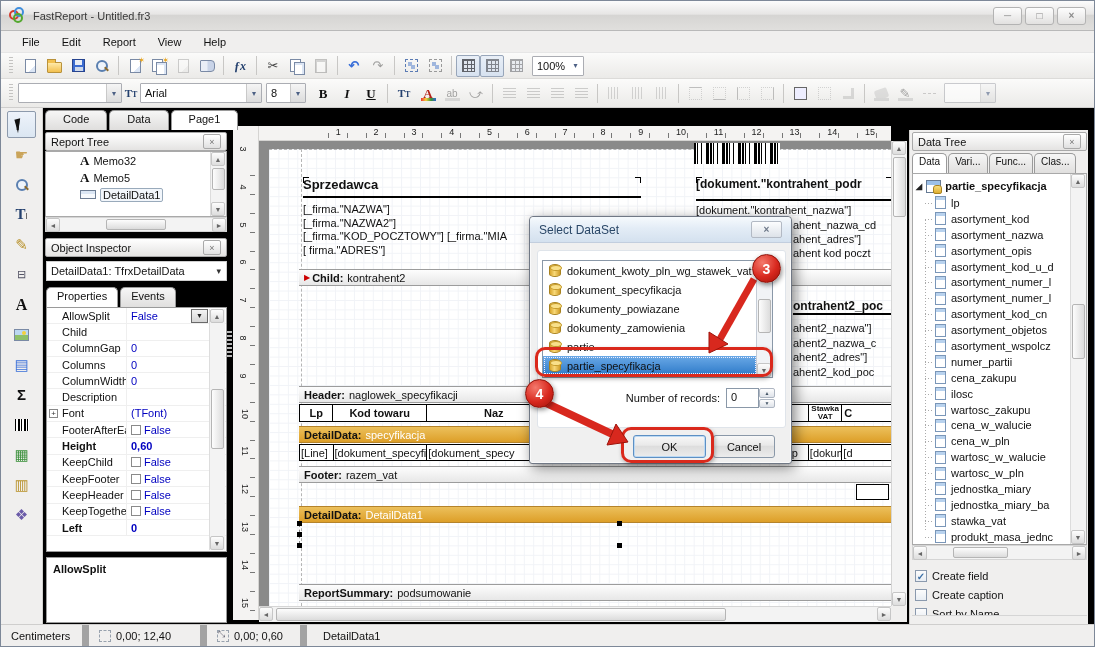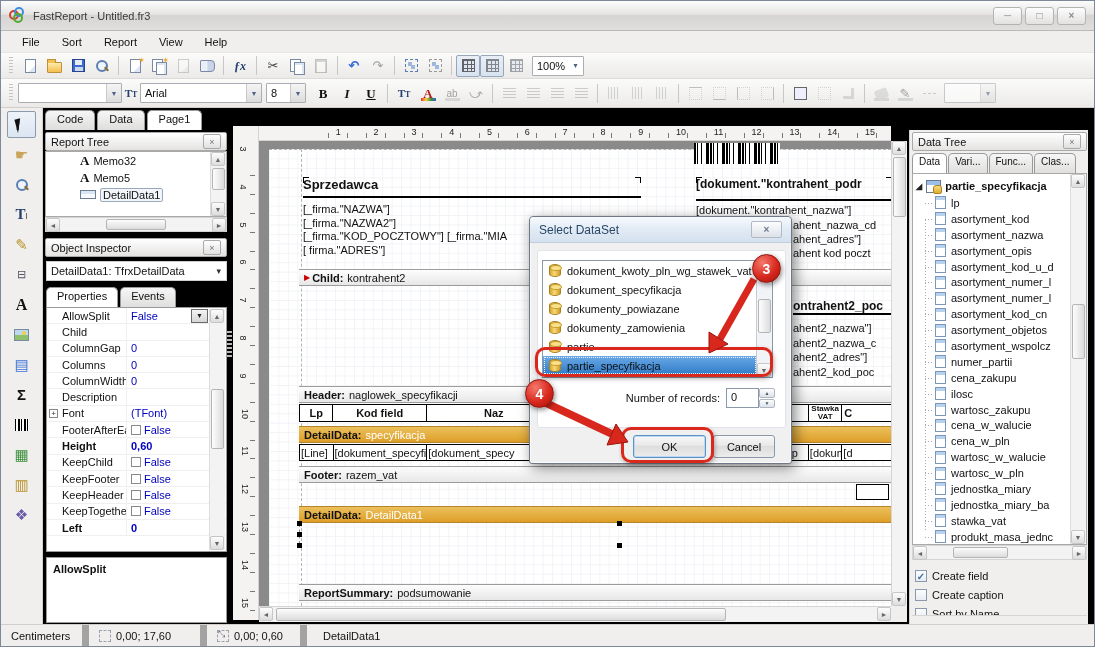--- a/index.html
+++ b/index.html
@@ -72,21 +72,21 @@
 
   
   .toolbox{position:absolute;left:0;top:107px;width:42px;bottom:22px;background:#f0efee;border-right:1px solid #d2d1cf;display:flex;flex-direction:column;align-items:center;padding-top:3px;gap:3px;}
   .tool{width:29px;height:27px;display:flex;align-items:center;justify-content:center;border:1px solid transparent;border-radius:2px;font-size:15px;}
   .tool.pressed{border-color:#8d9aac;background:linear-gradient(#eef3fa,#dbe6f2);}
   .cursor-arrow{width:0;height:0;border-left:6px solid #111;border-right:6px solid transparent;border-bottom:14px solid transparent;border-top:0;transform:rotate(-15deg);position:relative;}
   .cursor-arrow::before{content:"";position:absolute;left:-5px;top:2px;width:2px;height:9px;background:#111;transform:rotate(20deg);}
 
   
   .doc-tabs{position:absolute;left:44px;top:109px;height:20px;display:flex;gap:2px;z-index:3;}
-  .dtab{padding:2px 11px 0;border:1px solid #9a9a9a;border-bottom:none;border-radius:5px 5px 0 0;background:linear-gradient(#f6f6f6,#dfdedd);height:20px;}
+  .dtab{padding:2px 17px 0;border:1px solid #9a9a9a;border-bottom:none;border-radius:5px 5px 0 0;background:linear-gradient(#f6f6f6,#dfdedd);height:20px;}
   .dtab.active{background:#fff;position:relative;z-index:2;}
 
   
   .phead{display:flex;align-items:center;padding:0 5px;height:19px;border:1px solid #a9a9a9;background:linear-gradient(#ffffff,#e4e3e2);border-radius:2px;}
   .pclose{margin-left:auto;width:18px;height:15px;border:1px solid #a9a9a9;border-radius:2px;background:linear-gradient(#fff,#e0e0e0);
     display:flex;align-items:center;justify-content:center;font-size:9px;color:#777;}
   .sbv{position:absolute;top:0;bottom:0;right:0;width:16px;background:#f3f3f3;border-left:1px solid #dcdcdc;}
   .sb-btn{position:absolute;width:14px;height:14px;border:1px solid #c6c6c6;border-radius:2px;background:linear-gradient(#fdfdfd,#ddd);
     color:#666;font-size:7px;display:flex;align-items:center;justify-content:center;}
   .sb-thumb{position:absolute;border:1px solid #b5b5b5;border-radius:2px;background:linear-gradient(90deg,#fdfdfd,#dcdcdc);}
@@ -227,21 +227,21 @@
     <span class="t-title">FastReport - Untitled.fr3</span>
     <span class="t-btns">
       <span class="t-btn">─</span>
       <span class="t-btn">□</span>
       <span class="t-btn">×</span>
     </span>
   </div>
 
   <div class="menubar">
       <span class="menu-item">File</span>
-      <span class="menu-item">Sort</span>
+      <span class="menu-item">Edit</span>
       <span class="menu-item">Report</span>
       <span class="menu-item">View</span>
       <span class="menu-item">Help</span>
     </div>
 
   <div class="tb" id="tb1">
     <span class="grip"></span>
     <span class="tbtn">
         <span class="i-page"></span>
       </span>
@@ -696,21 +696,21 @@
       <div>ahent2_kod_poc</div>
     </div>
 
     <div class="band" style="top:245px;">
       <span class="btype">Header</span>
       <span class="bname">naglowek_specyfikacji</span>
     </div>
 
     <div class="trow" style="top:263px;width:600px;height:18px;font-weight:bold;">
       <span class="tcell" style="width:36px;">Lp</span>
-      <span class="tcell" style="width:101px;">Kod field</span>
+      <span class="tcell" style="width:101px;">Kod towaru</span>
       <span class="tcell" style="width:308px;justify-content:flex-start;padding-left:57px;">Naz</span>
       <span class="tcell" style="width:100px;">ść</span>
       <span class="tcell" style="width:36px;font-size:8px;text-align:center;white-space:normal;line-height:8px;">Stawka VAT</span>
       <span class="tcell" style="width:60px;justify-content:flex-start;padding-left:2px;border-right:none;">C</span>
     </div>
 
     <div class="band gold" style="top:285px;">
       <span class="btype">DetailData</span>
       <span class="bname">specyfikacja</span>
     </div>
@@ -891,21 +891,21 @@
         <span>Sort by Name</span>
       </div>
       <div id="dt-checks"></div>
     <div class="dt-foot"></div>
   </div>
 
   <div class="statusbar">
     <span class="st-seg" style="width:88px;">Centimeters</span>
     <span class="st-seg" style="width:118px;">
       <span class="st-ico"></span>
-      <span>0,00; 17,60</span>
+      <span>0,00; 12,40</span>
     </span>
     <span class="st-seg" style="width:100px;">
       <span class="st-ico sz"></span>
       <span>0,00; 0,60</span>
     </span>
     <span class="st-seg" style="border-right:none;padding-left:16px;">DetailData1</span>
   </div>
 
   <div class="dlg">
     <div class="dlg-title">

